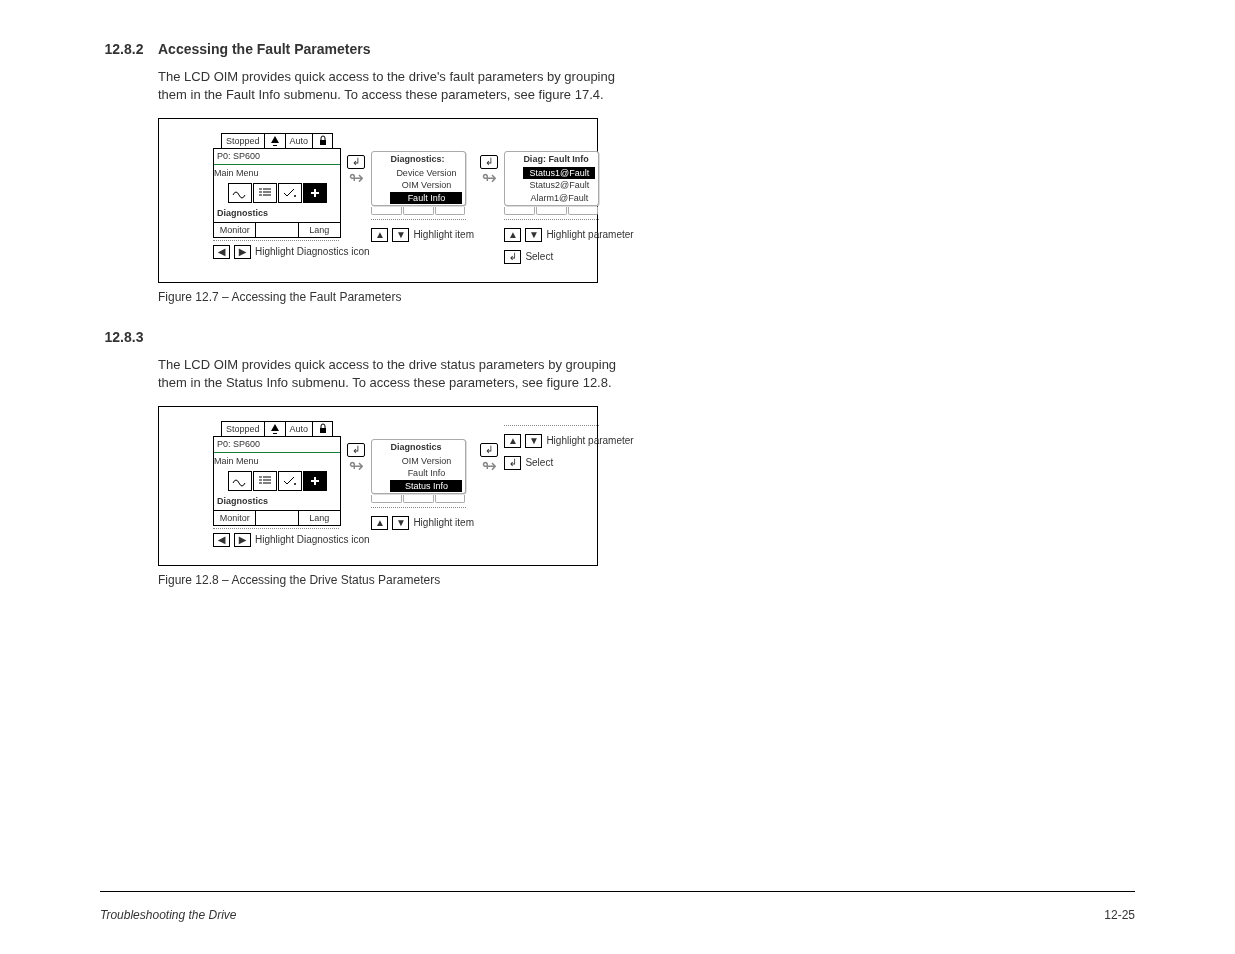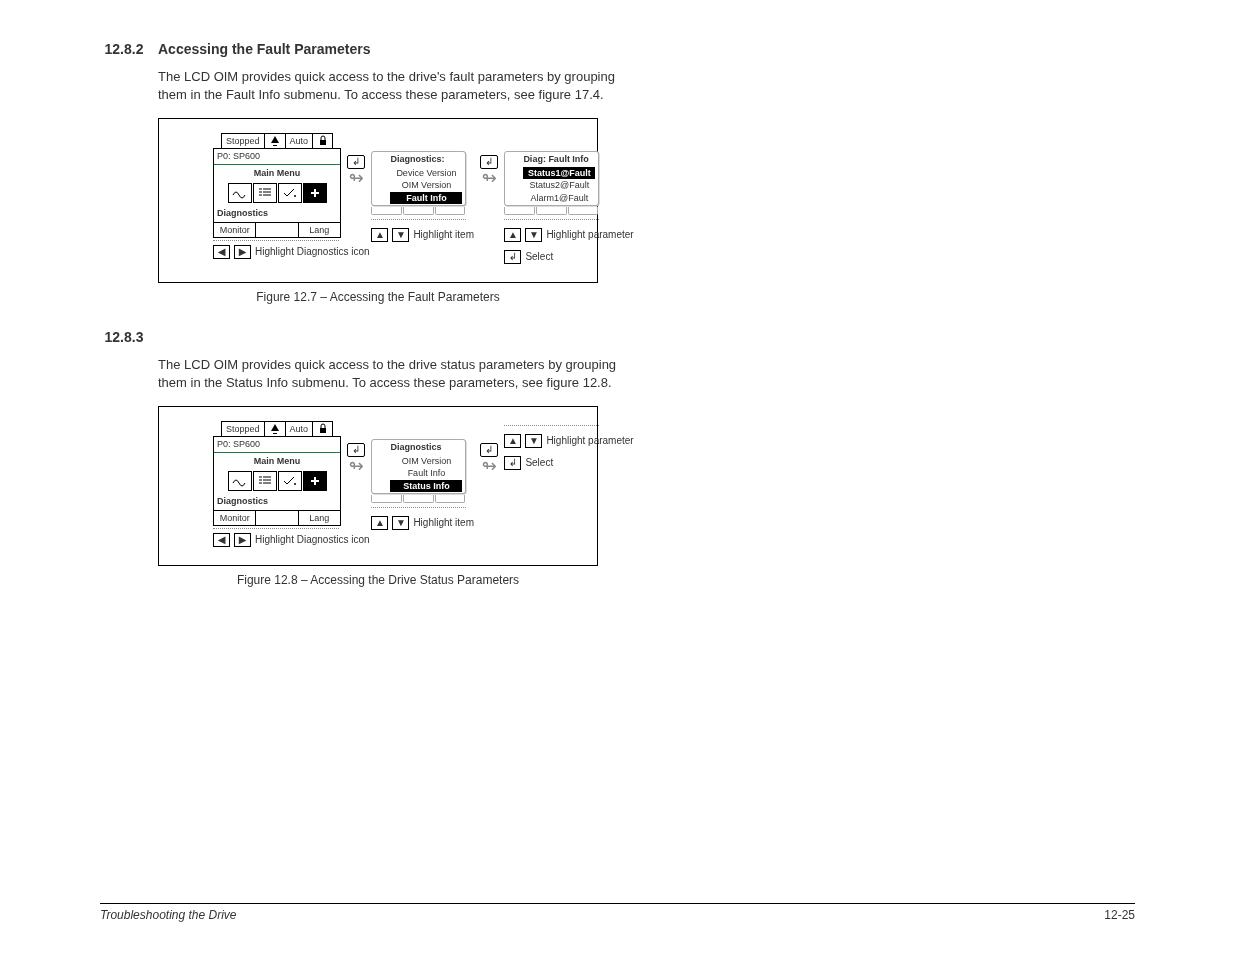--- a/index.html
+++ b/index.html
@@ -36,21 +36,20 @@
     margin-left: 58px;
     border: 1px solid #000;
     width: 440px;
     padding: 14px 14px 18px 14px;
     box-sizing: border-box;
     margin-bottom: 6px;
   }
   .figure-caption {
     margin-left: 58px;
     width: 440px;
-    text-align: center;
     font-size: 12px;
     margin-bottom: 22px;
   }
   .flow {
     display: flex;
     align-items: flex-start;
     gap: 6px;
   }
   
   .oim {
@@ -76,22 +75,22 @@
   .oim-body {
     border: 1px solid #000;
     border-top: 1px solid #000;
   }
   .p0 {
     border-bottom: 1px solid #15803d;
     padding: 1px 3px;
     font-weight: normal;
   }
   .mainmenu {
-    text-align: center;
-    font-weight: bold;
+    text-align: left;
+    font-weight: normal;
     padding: 2px 0 4px 0;
   }
   .icon-row {
     display: flex;
     justify-content: center;
     gap: 1px;
     padding: 0px 4px 3px 4px;
   }
   .icon-box {
     width: 22px;
@@ -157,21 +156,21 @@
     box-shadow: 0.5px 0.5px 0 #bbb;
   }
   .sub-panel .row {
     padding: 0;
     white-space: nowrap;
     text-align: center;
   }
   .hl {
     background: #000;
     color: #fff;
-    font-weight: bold;
+    font-weight: normal;
     display: inline-block;
     width: 100%;
   }
   .bottom-tabs {
     display: flex;
     margin-top: 1px;
   }
   .bt {
     border: 1px solid #aaa;
     width: 29px;
@@ -205,21 +204,21 @@
     flex-direction: column;
     gap: 8px;
     align-items: flex-start;
   }
   .footer {
     position: fixed;
     bottom: 30px;
     left: 100px;
     right: 100px;
     border-top: 1px solid #000;
-    padding-top: 3px;
+    padding-top: 15px;
     display: flex;
     justify-content: space-between;
     font-size: 12px;
   }
   .footer .left { font-style: italic; }
   svg.tinyicon { width: 16px; height: 12px; }
   .dotted-under {
     border-bottom: 1px dotted #888;
     padding-bottom: 2px;
     margin-bottom: 0;

